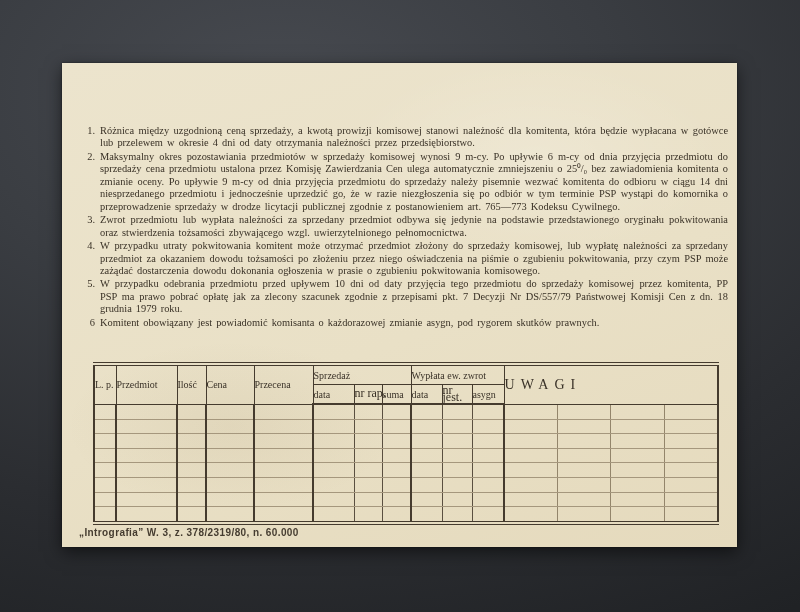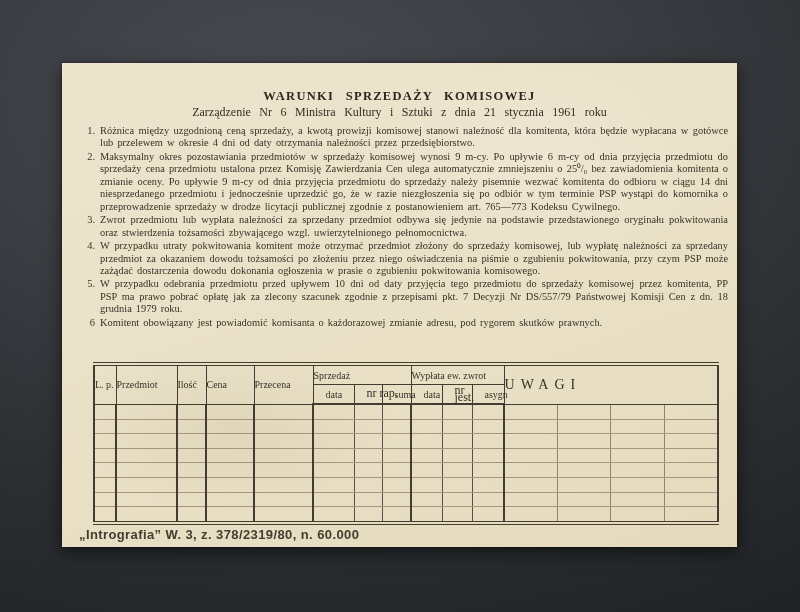--- a/index.html
+++ b/index.html
@@ -40,45 +40,43 @@
   }
   .grid th{
     font-weight:normal;font-size:10px;padding:0;vertical-align:middle;text-align:left;
     border:1px solid #453b2e;
   }
   .grid thead tr:last-child th{border-bottom:2px solid #453b2e;}
   .grid th.th-small{font-size:12px;line-height:7.5px;}
   .grid th.th-nowrap{white-space:nowrap;}
   .grid th.th-uwagi{font-size:14px;letter-spacing:6px;}
   .grid thead tr:first-child th{height:18px;}
-  .grid thead tr:last-child th{height:18px;padding-left:12px;}
+  .grid thead tr:last-child th{height:18px;}
   .grid{border:2px solid #453b2e;border-top:4px double #453b2e;border-bottom:4px double #453b2e;}
   .grid tbody td{
     height:13.6px;padding:0;
     border-right:1px solid #5a4f40;border-bottom:1px solid #a5977d;
   }
   .grid tbody td.c-lp,.grid tbody td.c-przedmiot,.grid tbody td.c-ilosc,
   .grid tbody td.c-cena,.grid tbody td.c-przecena,.grid tbody td.c-ssuma,
   .grid tbody td.c-wpodpis{border-right:2px solid #453b2e;}
   .grid tbody td.c-uw1,.grid tbody td.c-uw2,.grid tbody td.c-uw3{border-right:1px solid #93856b;}
   .grid tbody td.c-uw4{border-right:none;}
   .grid tbody tr:last-child td{border-bottom:none;}
   .imprint{
     position:absolute;left:17px;top:464px;
-    font-family:"Liberation Sans", sans-serif;font-size:13px;font-weight:bold;
+    font-family:"Liberation Sans", sans-serif;font-size:10px;font-weight:bold;
     color:#453c30;letter-spacing:0.4px;
   }
 </style>
 </head>
 <body>
 
 <div class="paper">
 
-  <h1 class="doc-title">WARUNKI SPRZEDAŻY KOMISOWEJ</h1>
-  <h2 class="doc-subtitle">Zarządzenie Nr 6 Ministra Kultury i Sztuki z dnia 21 stycznia 1961 roku</h2>
 
   <div class="terms">
     <div class="term">
       <span class="num">1.</span>
       <div class="txt">Różnica między uzgodnioną ceną sprzedaży, a kwotą prowizji komisowej stanowi należność dla komitenta, która będzie wypłacana w gotówce lub przelewem w okresie 4 dni od daty otrzymania należności przez przedsiębiorstwo.</div>
     </div>
     <div class="term">
       <span class="num">2.</span>
       <div class="txt">Maksymalny okres pozostawiania przedmiotów w sprzedaży komisowej wynosi 9 m-cy. Po upływie 6 m-cy od dnia przyjęcia przedmiotu do sprzedaży cena przedmiotu ustalona przez Komisję Zawierdzania Cen ulega automatycznie zmniejszeniu o 25⁰/₀ bez zawiadomienia komitenta o zmianie oceny. Po upływie 9 m-cy od dnia przyjęcia przedmiotu do sprzedaży należy pisemnie wezwać komitenta do odbioru w ciągu 14 dni niesprzedanego przedmiotu i jednocześnie uprzedzić go, że w razie niezgłoszenia się po odbiór w tym terminie PSP wystąpi do komornika o przeprowadzenie sprzedaży w drodze licytacji publicznej zgodnie z postanowieniem art. 765—773 Kodeksu Cywilnego.</div>
     </div>
@@ -89,21 +87,21 @@
     <div class="term">
       <span class="num">4.</span>
       <div class="txt">W przypadku utraty pokwitowania komitent może otrzymać przedmiot złożony do sprzedaży komisowej, lub wypłatę należności za sprzedany przedmiot za okazaniem dowodu tożsamości po złożeniu przez niego oświadczenia na piśmie o zgubieniu pokwitowania, przy czym PSP może zażądać dostarczenia dowodu dokonania ogłoszenia w prasie o zgubieniu pokwitowania komisowego.</div>
     </div>
     <div class="term">
       <span class="num">5.</span>
       <div class="txt">W przypadku odebrania przedmiotu przed upływem 10 dni od daty przyjęcia tego przedmiotu do sprzedaży komisowej przez komitenta, PP PSP ma prawo pobrać opłatę jak za zlecony szacunek zgodnie z przepisami pkt. 7 Decyzji Nr DS/557/79 Państwowej Komisji Cen z dn. 18 grudnia 1979 roku.</div>
     </div>
     <div class="term">
       <span class="num">6</span>
-      <div class="txt">Komitent obowiązany jest powiadomić komisanta o każdorazowej zmianie adresu, pod rygorem skutków prawnych.</div>
+      <div class="txt">Komitent obowiązany jest powiadomić komisanta o każdorazowej zmianie asygn, pod rygorem skutków prawnych.</div>
     </div>
   </div>
 
   <table class="grid">
     <colgroup>
       <col style="width:22px">
         <col style="width:61px">
         <col style="width:29px">
       <col style="width:48px">
         <col style="width:59px">

